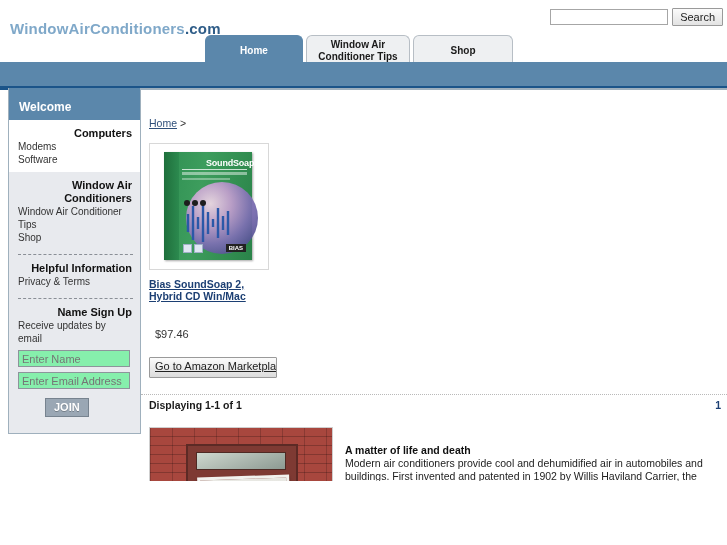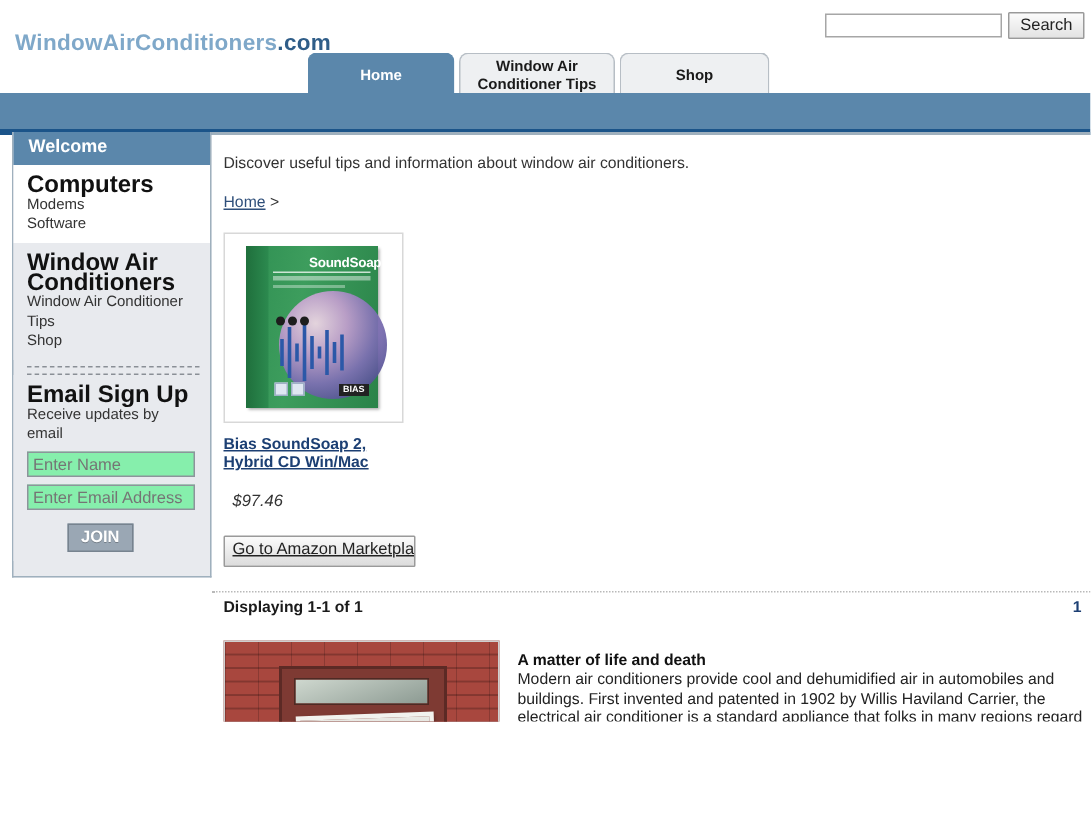--- a/index.html
+++ b/index.html
@@ -75,25 +75,25 @@
     position: absolute; left: 8px; top: 88px;
     width: 131px;
     background: #e8eaee;
     border: 1px solid #9fb0bd;
     border-top: none;
     padding-bottom: 10px;
   }
   .sb-head {
     background: #5b87ab; color: #ffffff;
     font-size: 12px; font-weight: bold;
-    padding: 2px 8px 6px 10px;
+    padding: 12px 8px 6px 10px;
   }
   .sb-block { padding: 7px 8px 6px 9px; background: #ffffff; }
   .sb-block.alt { background: #e8eaee; }
-  .sb-title { font-size: 16px; font-weight: bold; color: #111; line-height: 13px; }
+  .sb-title { font-size: 11px; font-weight: bold; color: #111; line-height: 13px; text-align: right; }
   .sb-link { font-size: 10px; color: #333; line-height: 13px; cursor: pointer; }
   .sb-sep {
     border-top: 1px dashed #8a8f96;
     margin: 4px 7px 0 9px; height: 0;
   }
   .sb-sub { font-size: 10px; color: #333; line-height: 13px; }
   .sb-input {
     display: block; box-sizing: border-box;
     width: 112px; height: 17px; margin-top: 5px;
     border: 1px solid #8d949b; background: #86efac;
@@ -155,21 +155,21 @@
   .box-dots i { display:inline-block; width:6px; height:6px; border-radius:50%; background:#1d1d1d; margin-right:2px; }
   .box-badge { position: absolute; right: 6px; bottom: 8px; font-size: 6px; color:#fff; font-weight:bold; background:#222; padding:1px 3px; }
   .box-icons { position:absolute; left: 19px; bottom: 5px; }
   .box-icons i { display:inline-block; width:7px; height:7px; background:#dfe7f2; margin-right:2px; border:1px solid #9fb0c7; }
 
   .prod-title {
     margin-top: 8px; width: 125px;
     font-size: 10.5px; font-weight: bold; line-height: 12px;
     color: #1c3f73; text-decoration: underline; cursor: pointer;
   }
-  .prod-price { margin-top: 14px; font-size: 11px; color: #333; padding-left: 6px; font-style: italic; }
+  .prod-price { margin-top: 26px; font-size: 11px; color: #333; padding-left: 6px; }
   .amazon-btn {
     margin-top: 17px; box-sizing: border-box;
     width: 128px; height: 21px; overflow: hidden;
     border: 1px solid #9a9a9a;
     background: linear-gradient(#fbfbfb, #dcdcdc);
     font-family: "Liberation Sans", sans-serif; font-size: 11px;
     color: #222; white-space: nowrap; text-align: left;
     padding: 2px 0 2px 5px; cursor: pointer; border-radius: 1px; text-decoration: underline;
   }
 
@@ -205,21 +205,21 @@
     box-shadow: 0 2px 3px rgba(0,0,0,.4);
   }
   .ac-grille { position:absolute; inset:4px; background:#a8b0a4;
     background-image: repeating-linear-gradient(0deg, rgba(0,0,0,.18) 0 1px, transparent 1px 3px); }
 
   .article-body { flex: 1; padding-left: 12px; padding-right: 2px; }
   .art-h {
     font-size: 12.5px; font-weight: bold; color: #5b87ab;
     letter-spacing: .3px; margin-top: 3px;
   }
-  .art-sub { font-size: 10.5px; font-weight: bold; color: #111; margin-top: 7px; }
+  .art-sub { font-size: 10.5px; font-weight: bold; color: #111; margin-top: 17px; }
   .art-p { font-size: 10.5px; color: #222; line-height: 12.6px; margin-top: 1px; }
 </style>
 </head>
 <body>
 
 <div id="page">
 
   <div class="header">
     <div class="logo">
       <span class="lite">WindowAirConditioners</span><span class="dotcom">.com</span>
@@ -250,35 +250,38 @@
     </div>
 
     <div class="sb-block alt">
       <div class="sb-title">Window Air Conditioners</div>
       <div class="sb-link">Window Air Conditioner Tips</div>
       <div class="sb-link">Shop</div>
     </div>
 
     <div class="sb-sep"></div>
 
+    <div class="sb-block alt">
+      <div class="sb-title">Helpful Information</div>
+      <div class="sb-link">Privacy &amp; Terms</div>
+    </div>
 
     <div class="sb-sep"></div>
 
     <div class="sb-block alt">
-      <div class="sb-title">Email Sign Up</div>
+      <div class="sb-title">Name Sign Up</div>
       <div class="sb-sub">Receive updates by email</div>
       <input class="sb-input" type="text" placeholder="Enter Name" style="">
       <input class="sb-input" type="text" placeholder="Enter Email Address" style="">
       <div class="join-btn">JOIN</div>
     </div>
   </div>
 
   <div class="main">
 
-    <div class="intro">Discover useful tips and information about window air conditioners.</div>
 
     <div class="crumb">
       <a>Home</a>
       <span>&gt;</span>
     </div>
 
     <div class="product">
       <div class="prod-img">
         <div class="box">
           <div class="box-spine"></div>

